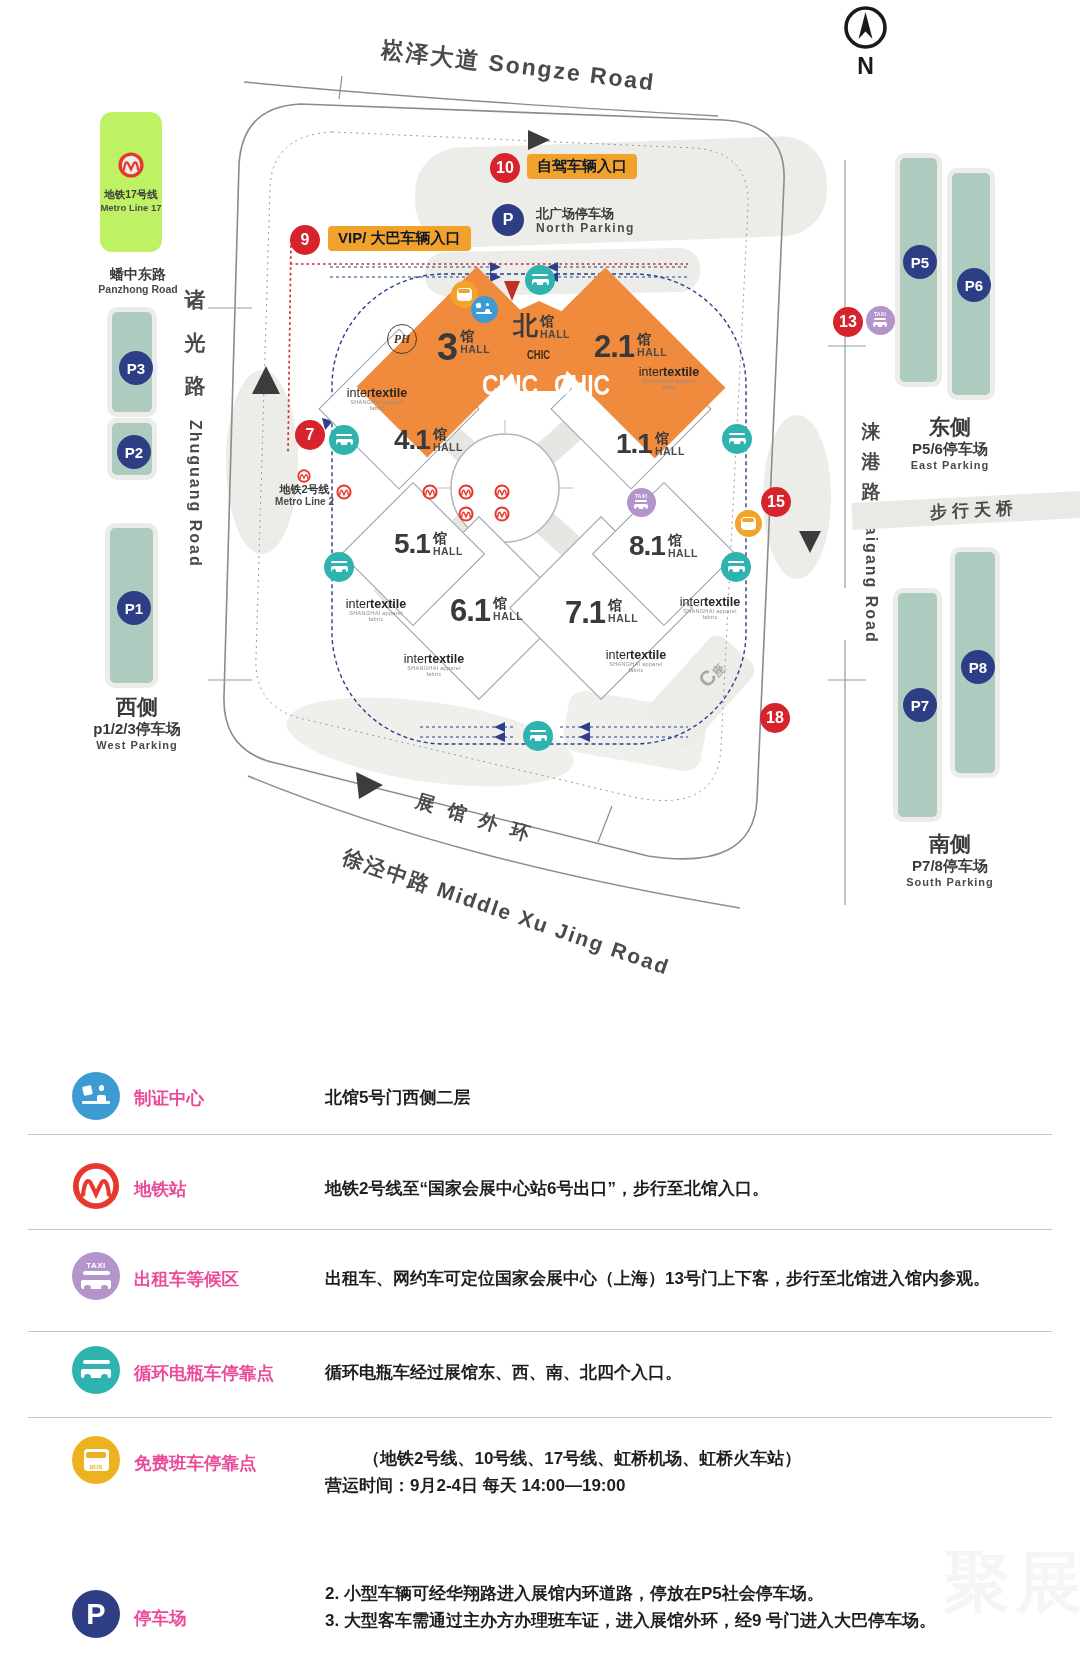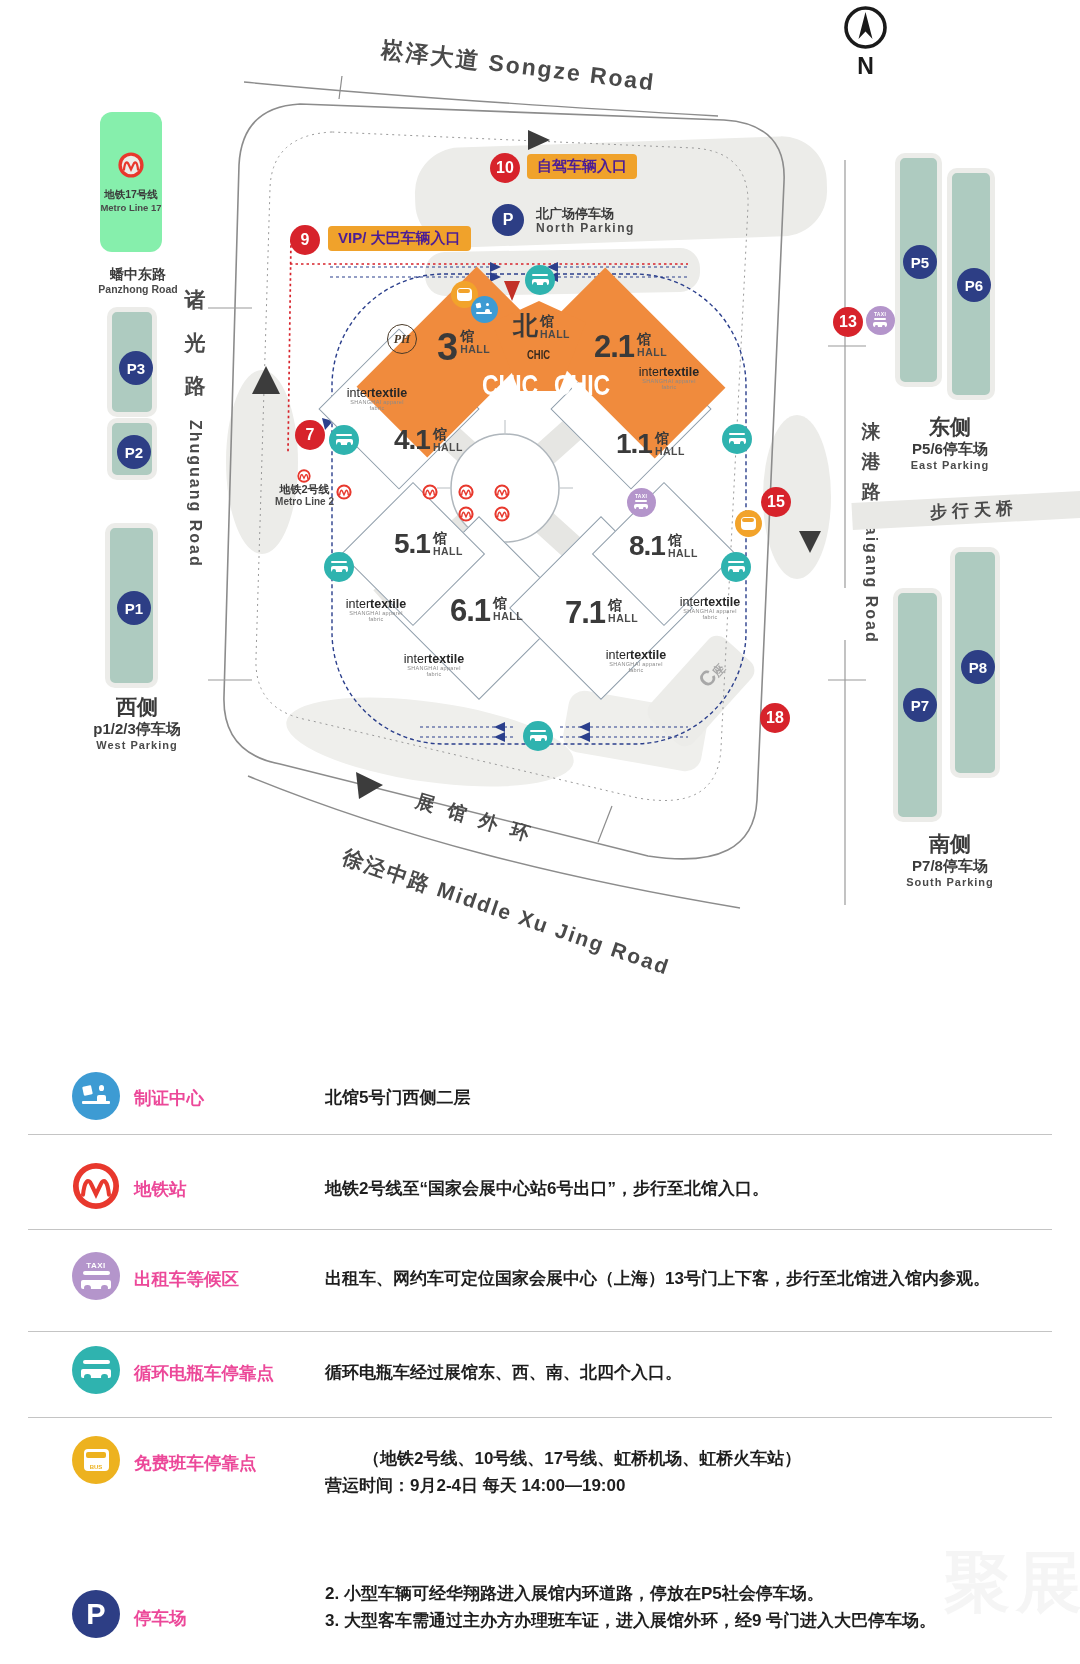--- a/index.html
+++ b/index.html
@@ -27,38 +27,38 @@
       color:#4A3A28;display:flex;align-items:center;justify-content:center;
       font-family:"Liberation Serif","DejaVu Serif",serif;font-style:italic;font-size:12px;font-weight:700;}
   .itx{position:absolute;text-align:center;color:#262626;line-height:1.05;}
   .itx .l1{font-size:12.5px;letter-spacing:0;}
   .itx .l1 span{font-weight:400;}
   .itx .l1 b{font-weight:800;}
   .itx .l2{font-size:5.5px;color:#8A8A8A;letter-spacing:.3px;}
   
   .marker{position:absolute;width:30px;height:30px;border-radius:50%;background:#D7232B;color:#fff;
           display:flex;align-items:center;justify-content:center;font-size:16px;font-weight:800;z-index:9;}
-  .tag{position:absolute;background:#F0A22B;color:#4c1d95;font-weight:800;font-size:15px;
+  .tag{position:absolute;background:#F0A22B;color:#0f172a;font-weight:800;font-size:15px;
        padding:3px 10px;border-radius:4px;white-space:nowrap;z-index:9;}
   
   .lot{position:absolute;background:#AECBC0;border:5px solid #ECECE9;border-radius:10px;}
   .pcirc{position:absolute;width:34px;height:34px;border-radius:50%;background:#2D3E85;color:#fff;
          display:flex;align-items:center;justify-content:center;font-size:15px;font-weight:800;z-index:5;}
   .pgroup{position:absolute;text-align:center;color:#3A3A3A;line-height:1.25;}
   .pgroup .g1{font-size:21px;font-weight:800;}
   .pgroup .g2{font-size:15px;font-weight:800;}
   .pgroup .g3{font-size:11px;font-weight:700;letter-spacing:1px;color:#4A4A4A;}
   
   .roadtxt{position:absolute;font-weight:800;color:#4A4A4A;white-space:nowrap;}
   .vroad{position:absolute;display:flex;flex-direction:column;align-items:center;color:#4A4A4A;font-weight:800;}
   .vroad .vz{font-size:21px;line-height:1;margin-bottom:22px;}
   .vroad.sm .vz{font-size:19px;margin-bottom:11px;}
   .vroad .ven{writing-mode:vertical-lr;font-size:16px;letter-spacing:2px;margin-top:2px;}
   .mlabel{position:absolute;text-align:center;line-height:1.2;color:#3A3A3A;font-weight:800;}
-  .metrobox{position:absolute;left:100px;top:112px;width:62px;height:140px;background:#86efac;
+  .metrobox{position:absolute;left:100px;top:112px;width:62px;height:140px;background:#bef264;
             border-radius:12px;display:flex;flex-direction:column;align-items:center;justify-content:center;}
   .metrobox .t1{font-size:10.5px;font-weight:800;margin-top:6px;}
   .metrobox .t2{font-size:9.5px;font-weight:700;color:#4A4A4A;}
   .band{position:absolute;left:852px;top:497px;width:230px;height:27px;background:#E9E9E6;
         transform:rotate(-3deg);display:flex;align-items:center;}
   .band span{font-size:17px;font-weight:800;color:#4A4A4A;letter-spacing:5px;margin-left:78px;white-space:nowrap;}
   .cblock{position:absolute;left:698px;top:662px;transform:rotate(-48deg);color:#A8A8A8;font-weight:800;}
   .cblock .cb1{font-size:21px;}
   .cblock .cb2{font-size:12px;}
   

